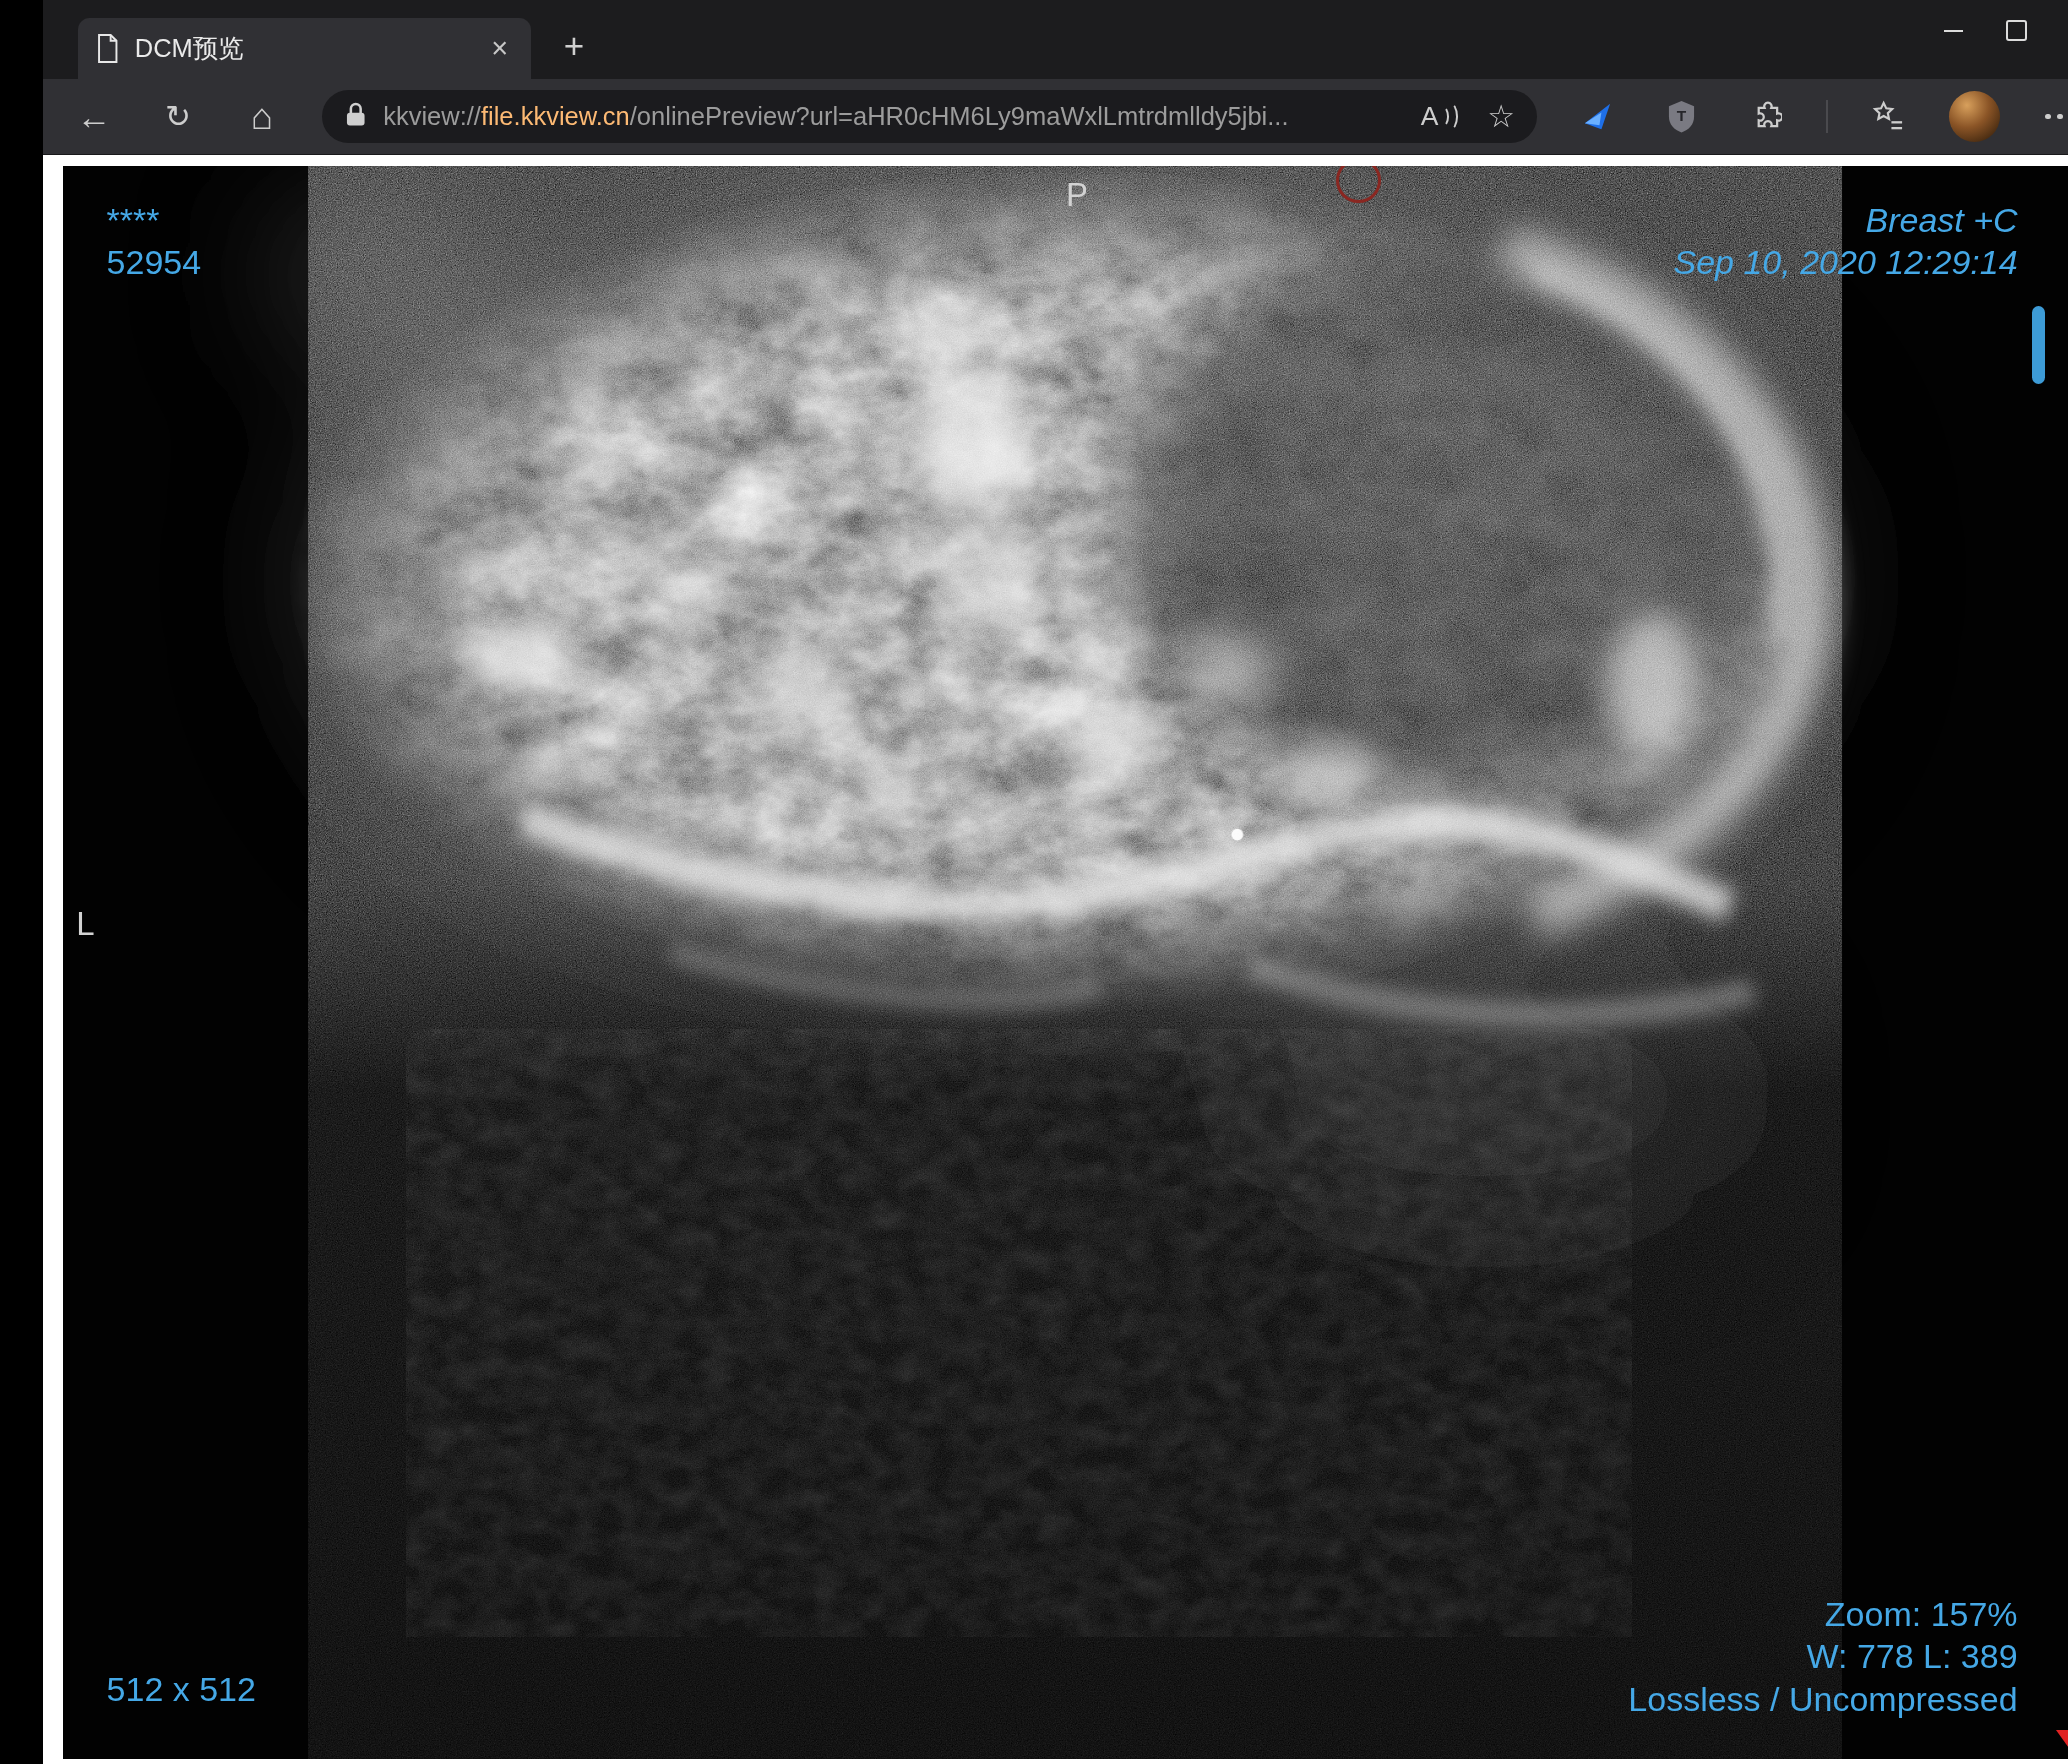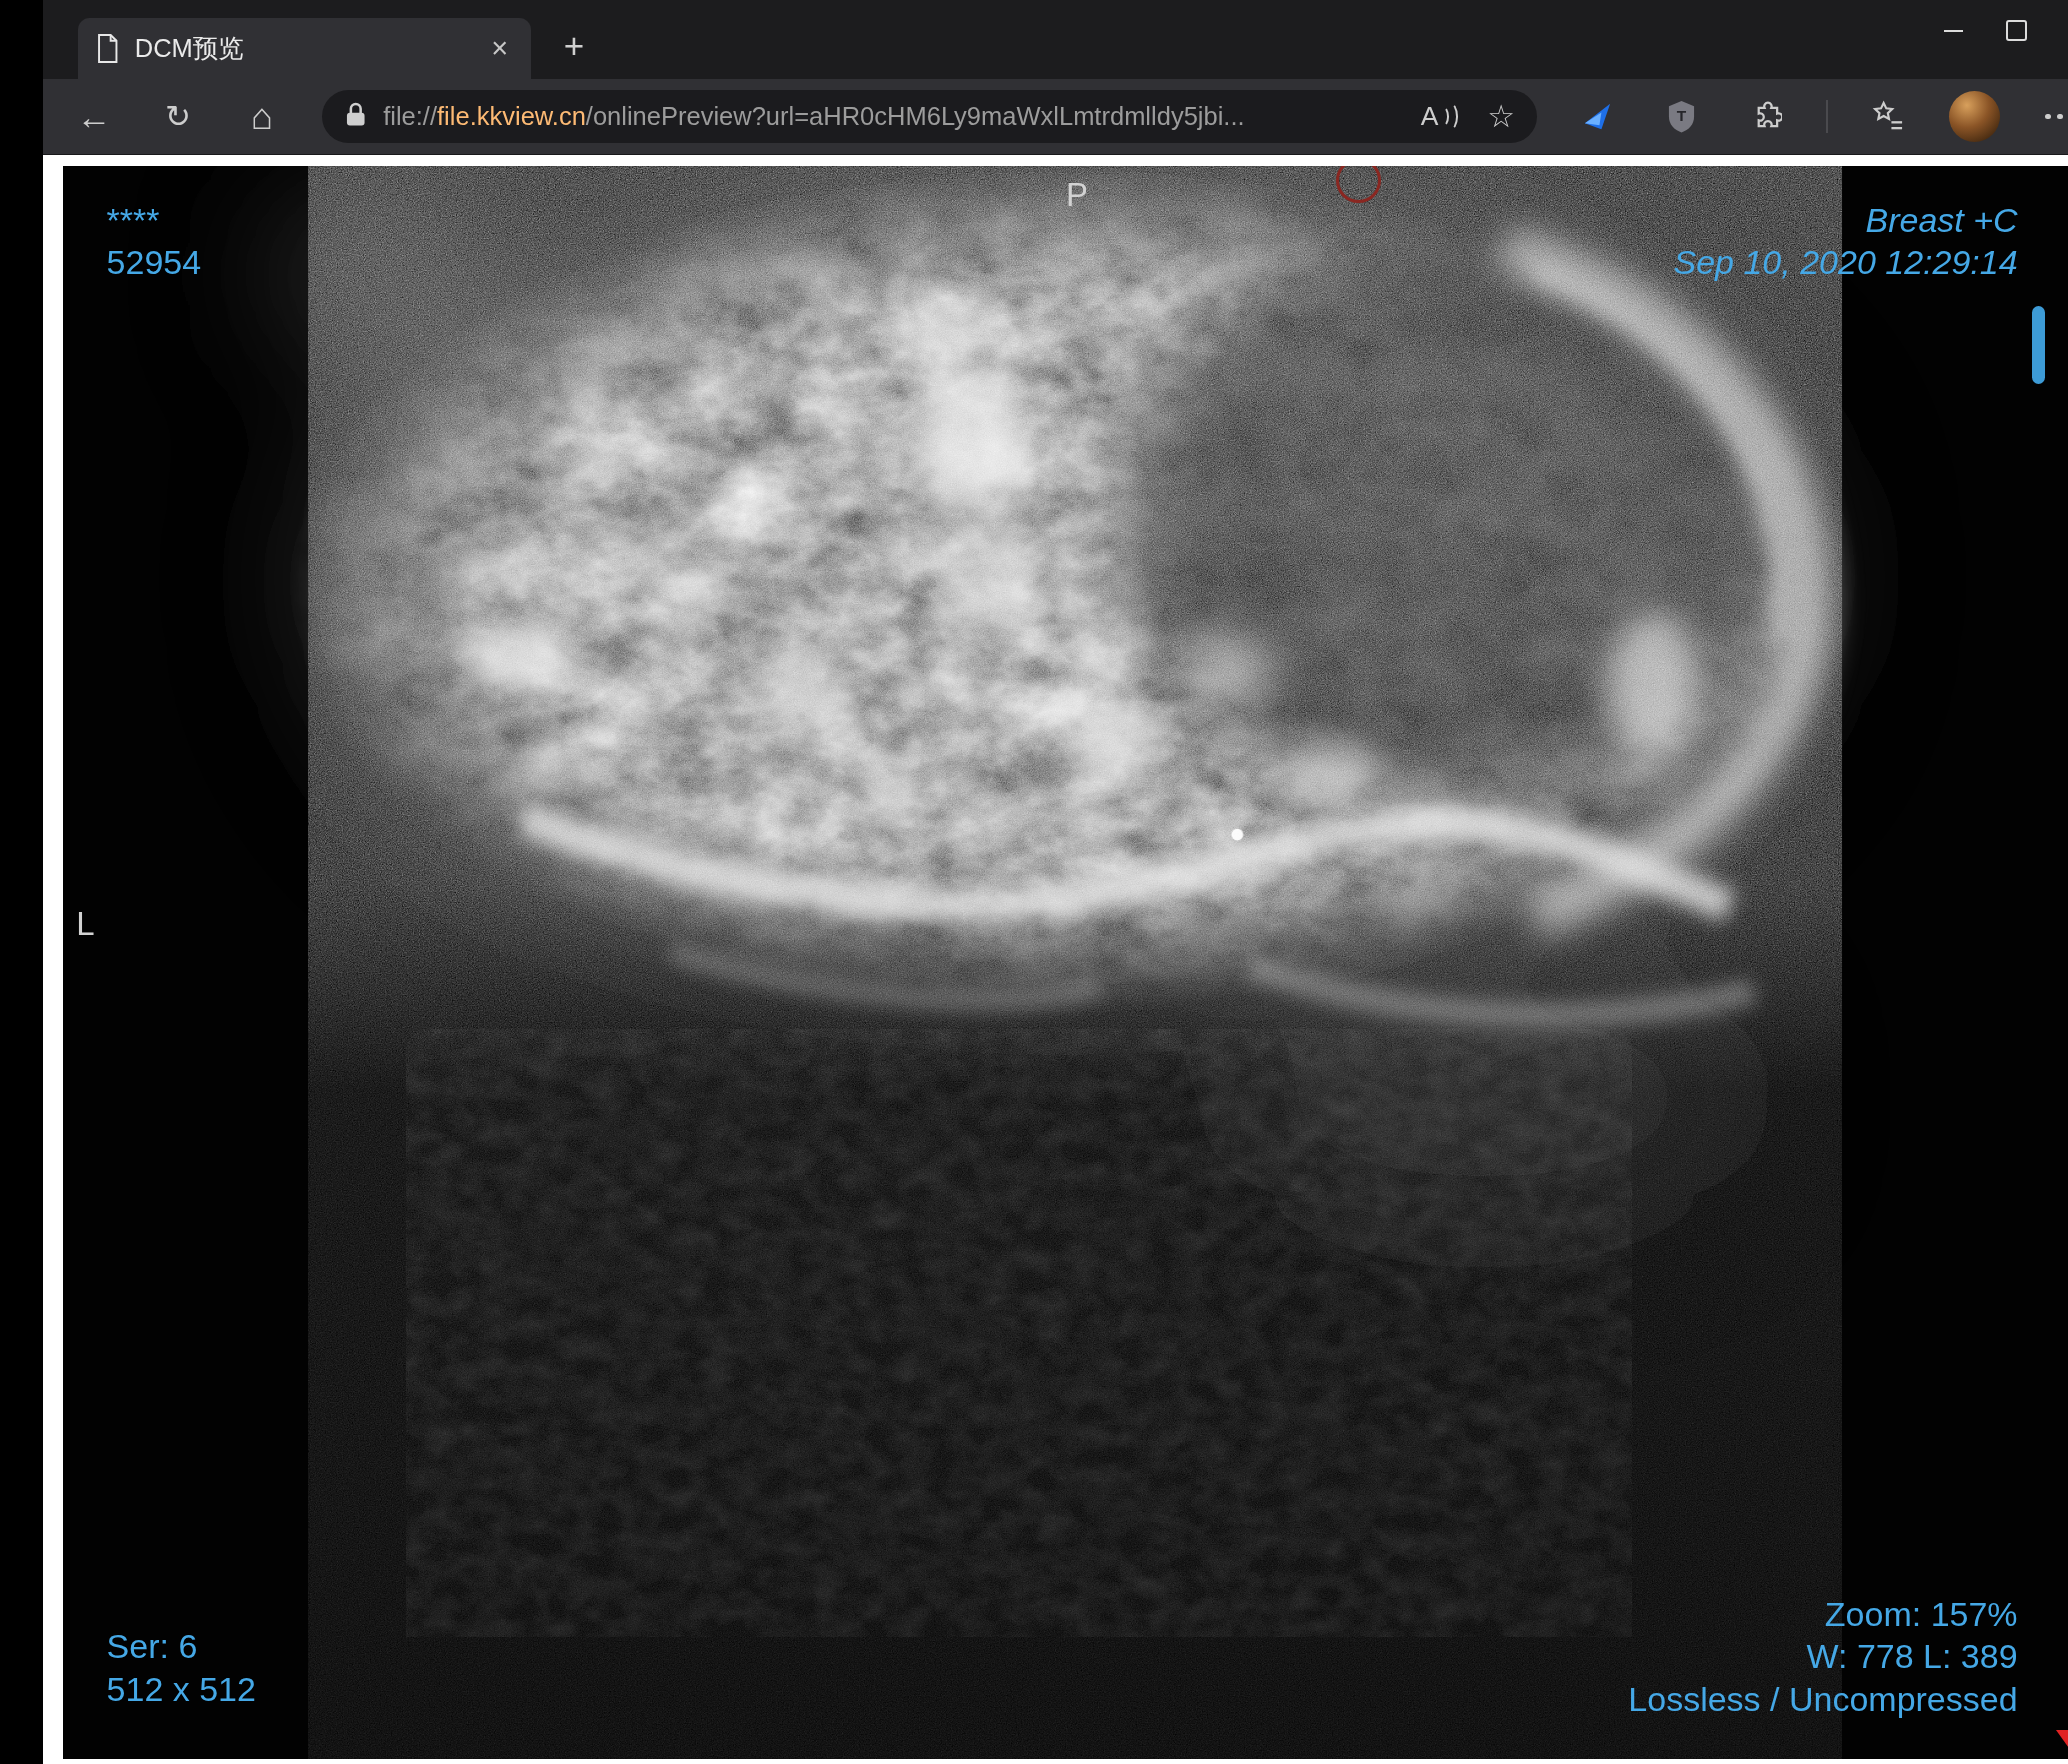--- a/index.html
+++ b/index.html
@@ -88,21 +88,21 @@
     <div class="nav-btn glyph-refresh">↻</div>
     <div class="nav-btn glyph-home">⌂</div>
 
     <div class="addressbar">
       <span>
         <svg width="23.5" height="27.4" viewBox="0 0 24 28">
             <rect x="3" y="12" width="18" height="13" rx="3" fill="#cfcfcf"></rect>
             <path d="M7 13 V8 a5 5 0 0 1 10 0 V13" fill="none" stroke="#cfcfcf" stroke-width="2.6"></path>
           </svg>
       </span>
-      <span class="addr-url"><span>file://</span><span class="host">file.kkview.cn</span><span>/onlinePreview?url=aHR0cHM6Ly9maWxlLmtrdmlldy5jbi...</span></span>
+      <span class="addr-url"><span>kkview://</span><span class="host">file.kkview.cn</span><span>/onlinePreview?url=aHR0cHM6Ly9maWxlLmtrdmlldy5jbi...</span></span>
       <span class="addr-icons">
         <span class="ra">
             <span>A</span>
             <span class="ra-wave"></span>
             <span class="ra-wave w2"></span>
           </span>
         <span class="star-glyph">☆</span>
       </span>
     </div>
 
@@ -245,21 +245,20 @@
 
       <div class="marker p">P</div>
       <div class="marker l">L</div>
 
       <div class="ov tr">
         <div>Breast +C</div>
         <div>Sep 10, 2020 12:29:14</div>
       </div>
 
       <div class="ov bl">
-        <div>Ser: 6</div>
         <div>512 x 512</div>
       </div>
 
       <div class="ov br">
         <div>Zoom: 157%</div>
         <div>W: 778 L: 389</div>
         <div>Lossless / Uncompressed</div>
       </div>
 
       <div class="annot-circle"></div>

